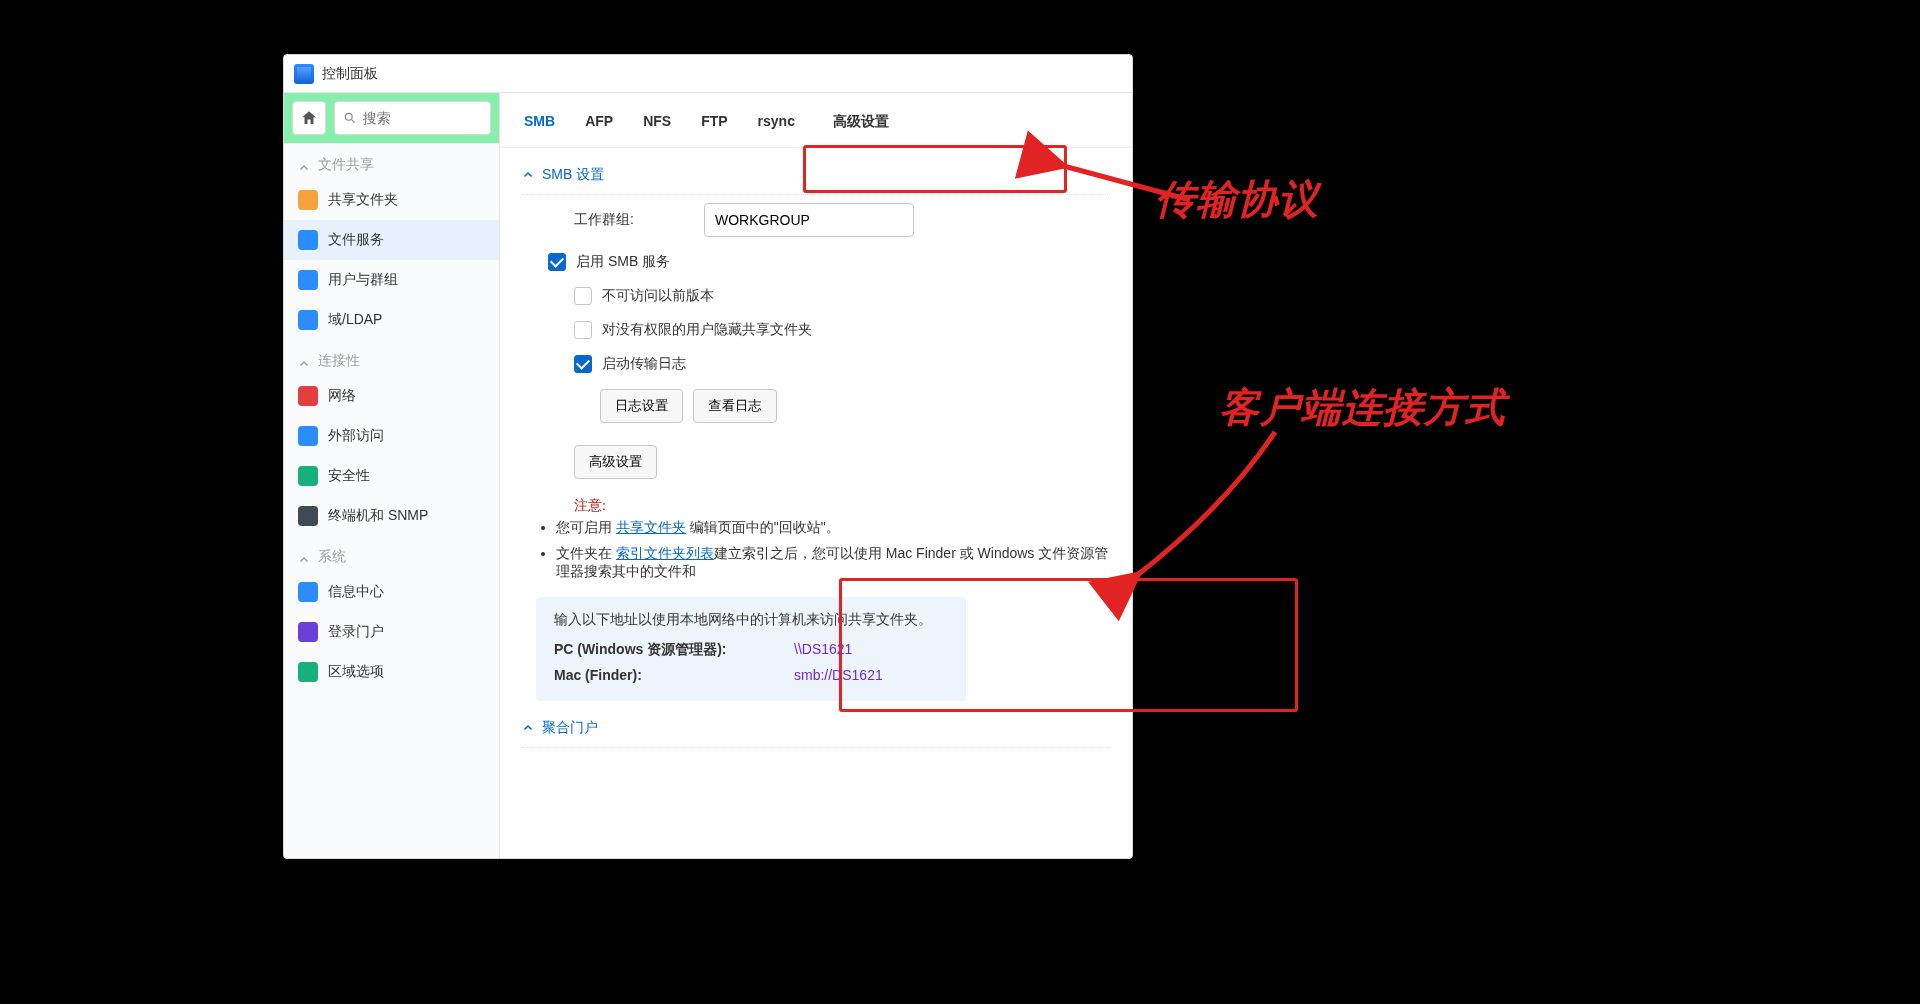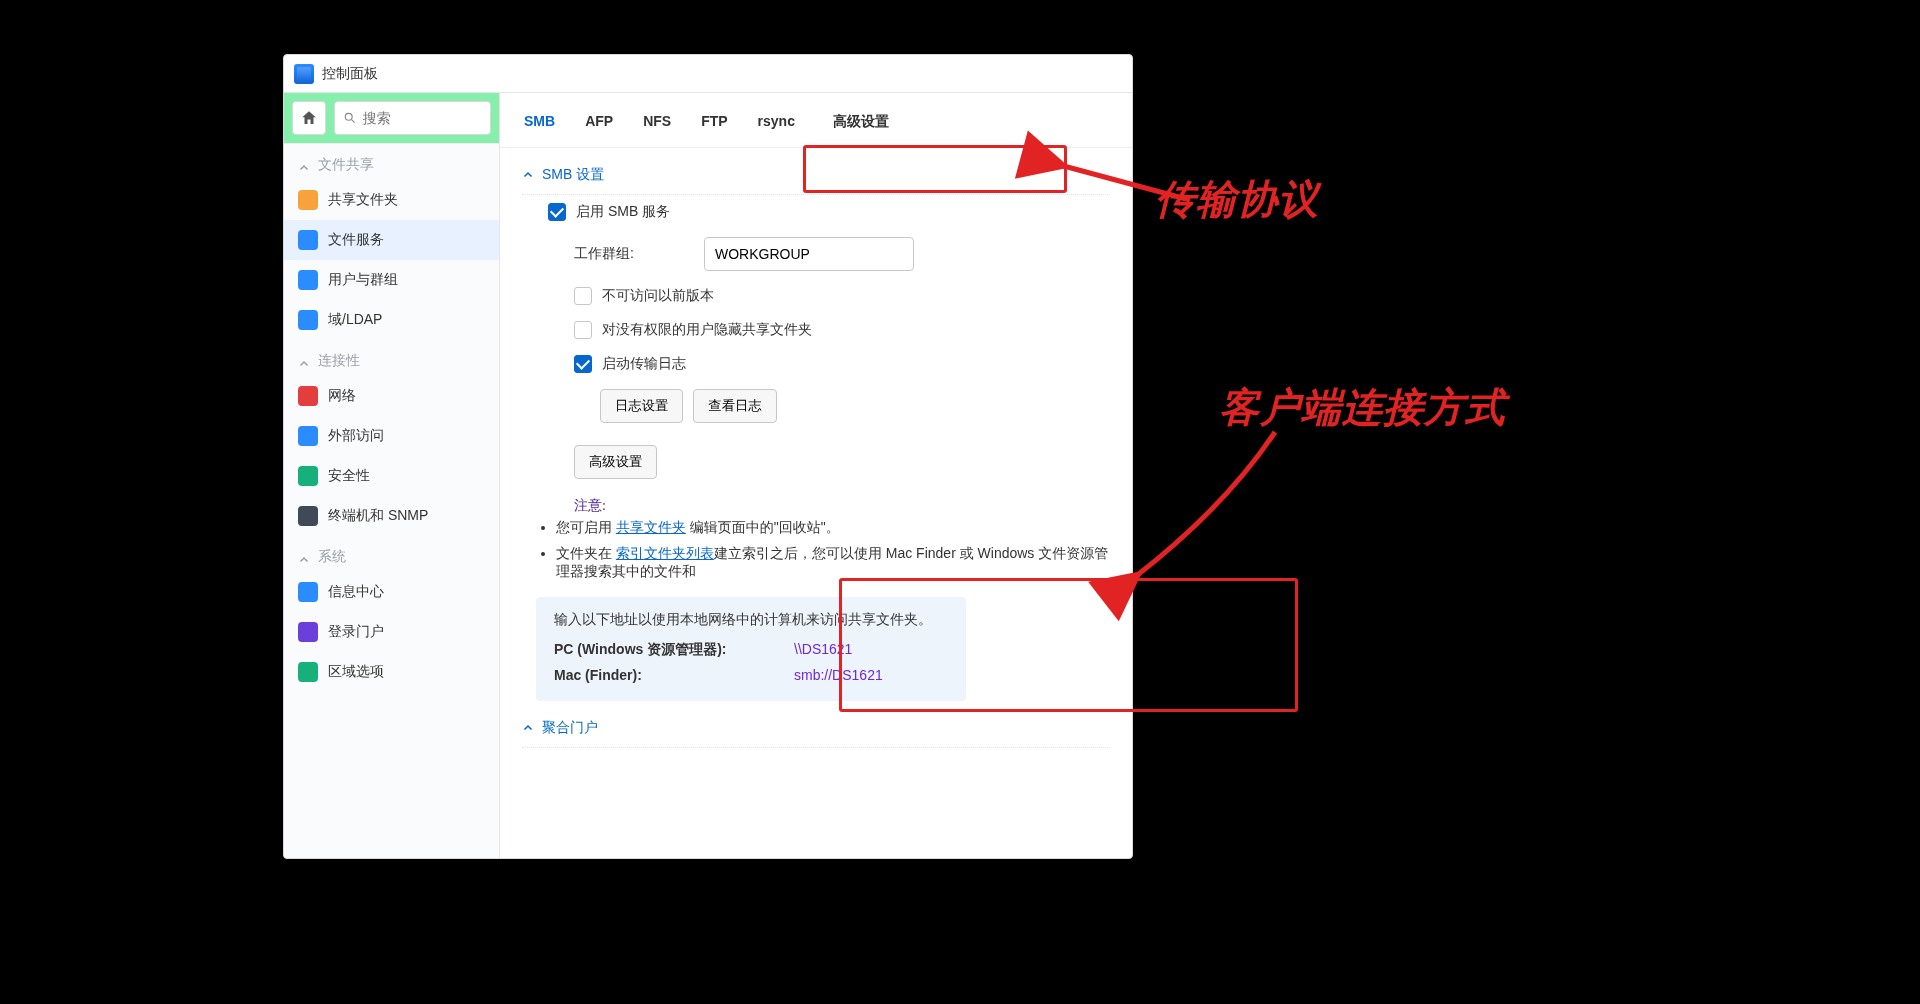--- a/index.html
+++ b/index.html
@@ -30,21 +30,21 @@
   .section-head { color:#0668cc; display:flex; align-items:center; gap:8px; padding: 8px 0 10px; cursor:pointer; border-bottom: 1px dotted #e3e3e3; }
   .row { display:flex; align-items:center; gap:10px; padding: 8px 0; }
   .indent1 { padding-left: 26px; }
   .indent2 { padding-left: 52px; }
   .chk { width:18px; height:18px; border:1px solid #c7c7c7; border-radius:3px; background:#fff; display:inline-flex; align-items:center; justify-content:center; cursor:pointer; }
   .chk.checked { background:#0668cc; border-color:#0668cc; }
   .chk.checked::after { content:""; width:6px; height:10px; border:2px solid #fff; border-top:none; border-left:none; transform: rotate(45deg) translate(-1px,-1px); }
   .field-label { width: 120px; }
   .text-input { height:34px; width:210px; border:1px solid #c7c7c7; border-radius:4px; padding:0 10px; font-size:14px; }
   .btn { height:34px; padding:0 14px; border:1px solid #c7c7c7; border-radius:4px; background:#f7f7f7; cursor:pointer; display:inline-flex; align-items:center; }
-  .note-head { color:#4c1d95; margin-top: 10px; font-family: Liberation Serif, serif; }
+  .note-head { color:#b91c1c; margin-top: 10px; font-family: Liberation Serif, serif; }
   .note-list { list-style: disc; padding-left: 34px; color:#333; }
   .note-list li { padding: 4px 0; }
   .alink { color:#0668cc; text-decoration: underline; cursor:pointer; }
   .address-box { margin: 12px 0 10px 14px; background:#eef4fb; border-radius:4px; padding: 14px 18px; width: 430px; }
   .address-box .ar { display:flex; gap:20px; padding:4px 0; }
   .address-box .k { font-weight:bold; width: 220px; }
   .address-box .v { color:#6d28d9; font-weight:normal; }
 
   
   .box-red { position:absolute; border:3px solid #e22323; border-radius:3px; pointer-events:none; }
@@ -157,27 +157,27 @@
             <div class="tab">rsync</div>
             <div class="tab" style="margin-left: 8px;">高级设置</div>
           </div>
         <div class="main">
           <div class="section-head">
             <svg width="12" height="12" viewBox="0 0 24 24" fill="none" stroke="#0668cc" stroke-width="3">
                 <polyline points="5 15 12 8 19 15"></polyline>
               </svg>
             <span>SMB 设置</span>
           </div>
+          <div class="row indent2">
+            <span class="field-label">工作群组:</span>
+            <input class="text-input" value="WORKGROUP" style="">
+          </div>
           <div class="row indent1">
             <span class="chk checked"></span>
             <span>启用 SMB 服务</span>
-          </div>
-          <div class="row indent2">
-            <span class="field-label">工作群组:</span>
-            <input class="text-input" value="WORKGROUP" style="">
           </div>
           <div class="row indent2">
             <span class="chk"></span>
             <span>不可访问以前版本</span>
           </div>
           <div class="row indent2">
             <span class="chk"></span>
             <span>对没有权限的用户隐藏共享文件夹</span>
           </div>
           <div class="row indent2">

